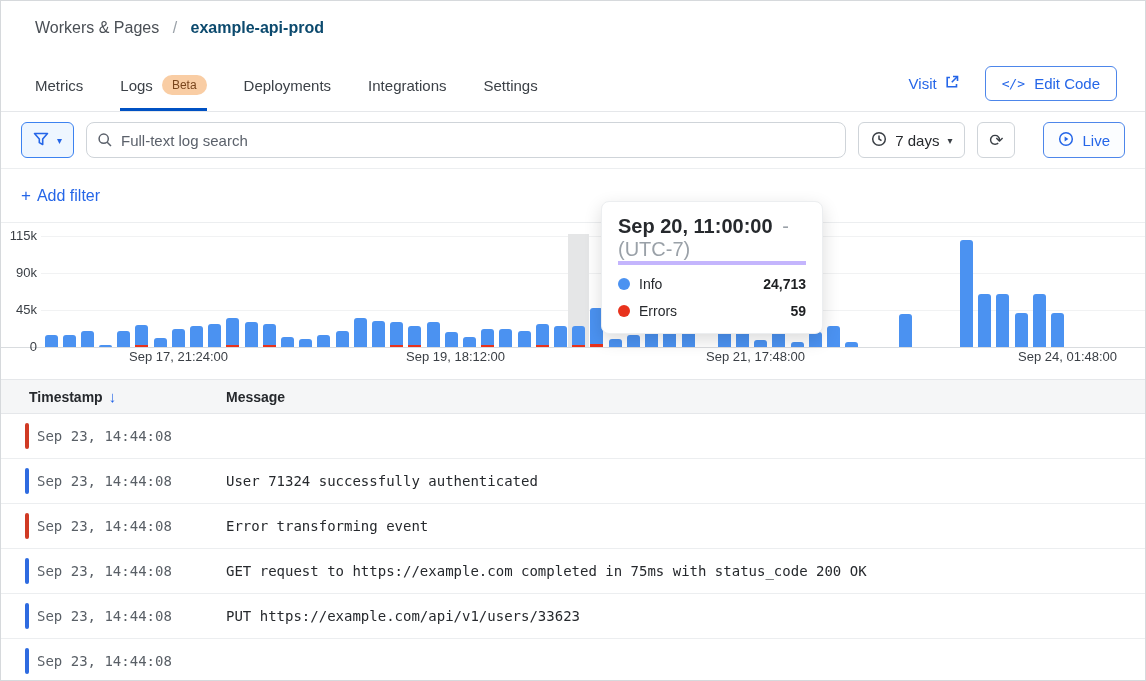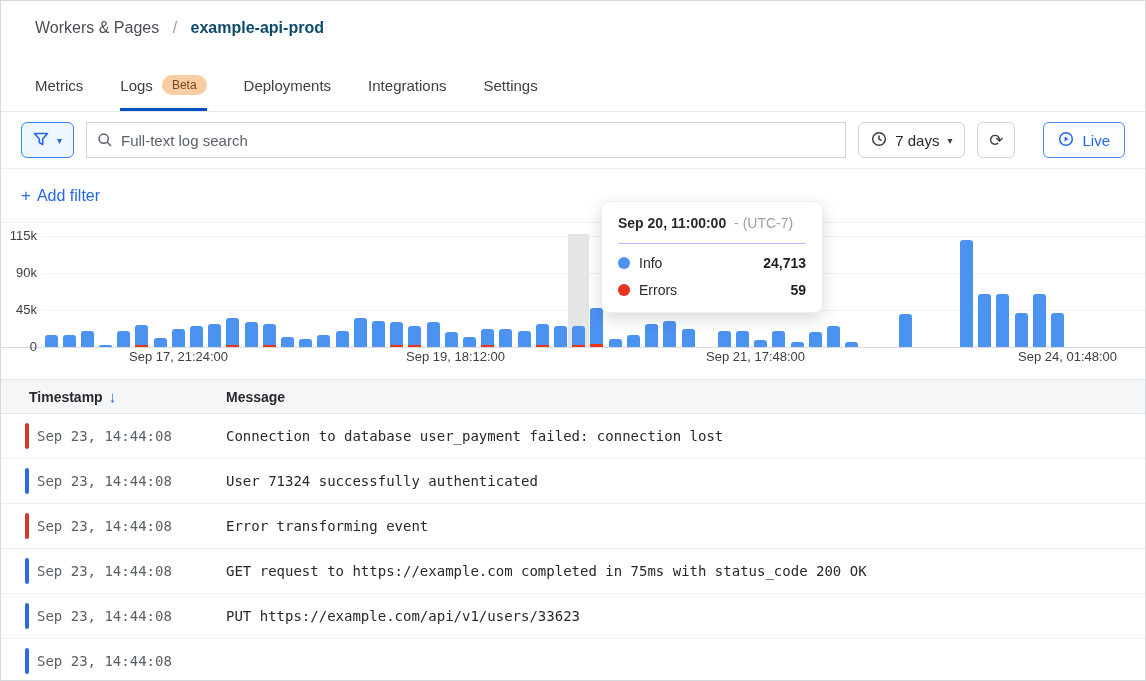--- a/index.html
+++ b/index.html
@@ -31,21 +31,21 @@
     border:1px solid #4d86ea; border-radius:6px; padding:8px 16px; background:#fff; cursor:pointer; }
   .code-glyph { font-family:"DejaVu Sans Mono", monospace; font-size:13px; font-style:italic; }
 
   
   .filter-row { height:57px; display:flex; align-items:center; gap:12px;
     padding:0 20px; border-bottom:1px solid #eceef0; }
   .btn-filter { display:flex; align-items:center; gap:8px; height:36px; padding:0 11px;
     background:#eef6ff; border:1px solid #3c82f0; border-radius:6px; cursor:pointer; }
   .caret { font-size:10px; color:#2566e8; }
   .search-wrap { flex:1; position:relative; height:36px; }
-  .search-wrap input { width:100%; height:36px; border:1px solid #cfd4d9; border-radius:0;
+  .search-wrap input { width:100%; height:36px; border:1px solid #cfd4d9; border-radius:8px;
     padding:0 12px 0 34px; font-size:15px; color:#701a75; outline:none;
     font-family:"Liberation Sans", sans-serif; }
   .search-wrap input::placeholder { color:#5b616b; }
   .search-icon { position:absolute; left:11px; top:10px; }
   .btn-time { display:flex; align-items:center; gap:8px; height:36px; padding:8px 12px;
     background:#fff; border:1px solid #cfd4d9; border-radius:6px; font-size:15px;
     color:#26292d; cursor:pointer; }
   .btn-time .caret { color:#3a3f45; }
   .btn-refresh { width:38px; height:36px; display:flex; align-items:center; justify-content:center;
     background:#fff; border:1px solid #cfd4d9; border-radius:6px; font-size:17px; color:#3a3f45;
@@ -67,21 +67,21 @@
   .ylabel { position:absolute; width:34px; text-align:right; font-size:13px; color:#3a3f45; }
   .xlabel { position:absolute; top:126px; font-size:13px; color:#3a3f45; white-space:nowrap; }
   .hover-band { position:absolute; background:#e5e6e7; }
   .bar { position:absolute; border-radius:3px 3px 0 0; overflow:hidden; }
   .bar .errseg { position:absolute; left:0; right:0; bottom:0; }
 
   
   .tooltip { position:absolute; left:600px; top:200px; width:222px; background:#fff;
     border:1px solid #eceef0; border-radius:8px; padding:13px 16px 14px;
     box-shadow:0 6px 18px rgba(0,0,0,.14); z-index:5; }
-  .tooltip-title { font-size:14px; padding-bottom:12px; border-bottom:1px solid #c4b5fd; }
+  .tooltip-title { font-size:20px; border-bottom:4px solid #c4b5fd; }
   .tooltip-title b { color:#26292d; font-weight:bold; }
   .tooltip-title .tz { color:#9aa1a8; margin-left:4px; }
   .tooltip-row { display:flex; align-items:center; gap:9px; margin-top:11px; font-size:14px; }
   .dot { width:12px; height:12px; border-radius:50%; flex:none; }
   .tooltip-row .lbl { color:#26292d; }
   .tooltip-row .val { margin-left:auto; font-weight:bold; color:#1d1f22; }
 
   
   .log-header { height:35px; display:flex; align-items:center; background:#f5f6f7;
     border-top:1px solid #e5e7ea; border-bottom:1px solid #e5e7ea;
@@ -119,20 +119,36 @@
           <div class="tab">
     <span class="tab-label">Deployments</span>
   </div>
           <div class="tab">
     <span class="tab-label">Integrations</span>
   </div>
           <div class="tab">
     <span class="tab-label">Settings</span>
   </div>
         </div>
+      <div class="tab-actions">
+        <div class="visit-link">
+          <span>Visit</span>
+          <span>
+            <svg width="14" height="14" viewBox="0 0 14 14" fill="none" stroke="#2566e8" stroke-width="1.6">
+              <path d="M5 2.5H2.2v9.3h9.3V9"></path>
+                <path d="M8 1.5h4.5V6"></path>
+                <path d="M12.2 1.8 6.8 7.2"></path>
+            </svg>
+          </span>
+        </div>
+        <button class="btn-edit">
+          <span class="code-glyph">&lt;/&gt;</span>
+          <span>Edit Code</span>
+        </button>
+      </div>
     </div>
   </div>
 
   <div class="filter-row">
     <button class="btn-filter">
       <span>
         <svg width="16" height="16" viewBox="0 0 16 16" fill="none" stroke="#2566e8" stroke-width="1.6" stroke-linejoin="round">
           <path d="M1.5 2.5h13L9.7 8v5.5L6.3 11.6V8L1.5 2.5z"></path>
         </svg>
       </span>
@@ -287,21 +303,20 @@
       <div class="col-ts">
         <span>Timestamp</span>
         <span class="sort-arrow">↓</span>
       </div>
       <div>Message</div>
     </div>
     <div id="log-rows">
         <div class="log-row error">
     <span class="indicator"></span>
     <span class="ts">Sep 23, 14:44:08</span>
-    <span class="msg">Connection to database user_payment failed: connection lost</span>
   </div>
         <div class="log-row info">
     <span class="indicator"></span>
     <span class="ts">Sep 23, 14:44:08</span>
     <span class="msg">User 71324 successfully authenticated</span>
   </div>
         <div class="log-row error">
     <span class="indicator"></span>
     <span class="ts">Sep 23, 14:44:08</span>
     <span class="msg">Error transforming event</span>

